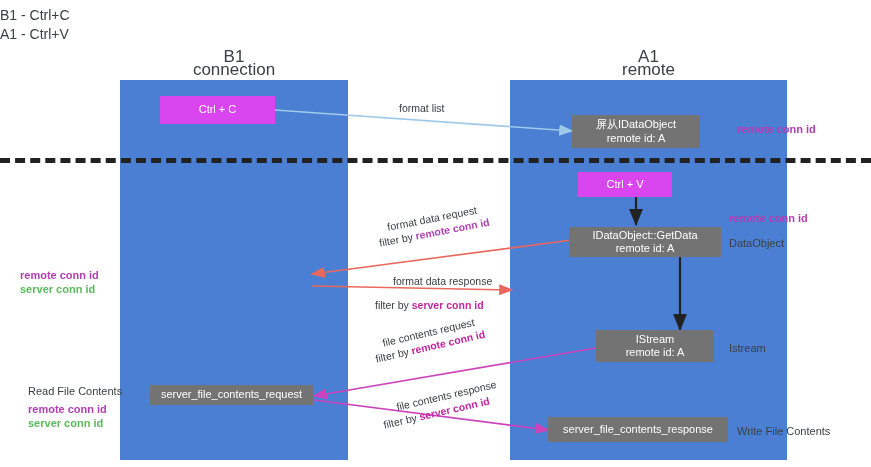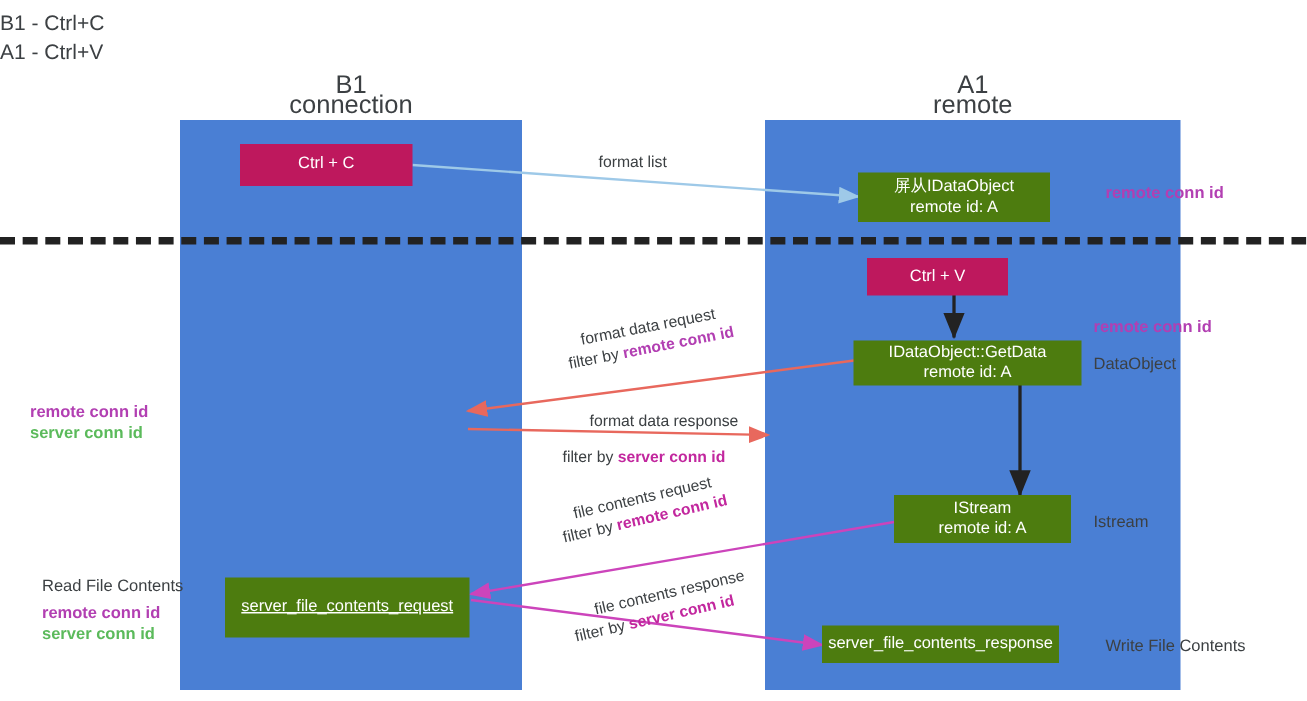--- a/index.html
+++ b/index.html
@@ -52,22 +52,22 @@
     display: flex;
     flex-direction: column;
     align-items: center;
     justify-content: center;
     text-align: center;
     color: #ffffff;
     font-size: 11px;
     line-height: 13.5px;
     padding: 2px 4px;
   }
-  .node.green { background: #be185d; align-items: center; }
-  .node.orange { background: #4d7c0f; }
+  .node.green { background: #d946ef; align-items: center; }
+  .node.orange { background: #737373; }
   .node .l2 { font-size: 11px; }
   .side-label {
     position: absolute;
     font-size: 11px;
     line-height: 14px;
     color: #3c4043;
   }
   .side-label .purple { color: #b23fb2; font-weight: bold; }
   .side-label .green { color: #5bba5b; font-weight: bold; }
   .edge-label {
@@ -166,25 +166,25 @@
     <span class="l2">remote id: A</span>
   </div>
 
 
 
   <div class="node orange" style="left:596px; top:330px; width:118px; height:32px;">
     <span>IStream</span>
     <span class="l2">remote id: A</span>
   </div>
 
-  <div class="node orange" style="left:150px; top:385px; width:163px; height:40px;text-decoration:underline;">
+  <div class="node orange" style="left:150px; top:385px; width:163px; height:20px;">
     <span>server_file_contents_request</span>
   </div>
 
-  <div class="node orange" style="left:548px; top:417px; width:158px; height:25px;">
+  <div class="node orange" style="left:548px; top:417px; width:180px; height:25px;">
     <span>server_file_contents_response</span>
   </div>
 
   <div class="edge-label" style="left:399px; top:101px;">format list</div>
 
   <div class="edge-label rot-a" style="left:386px; top:220px;">format data request</div>
   <div class="edge-label rot-a" style="left:378px; top:236px;">
     <span>filter by </span><span class="purple">remote conn id</span>
   </div>
 

